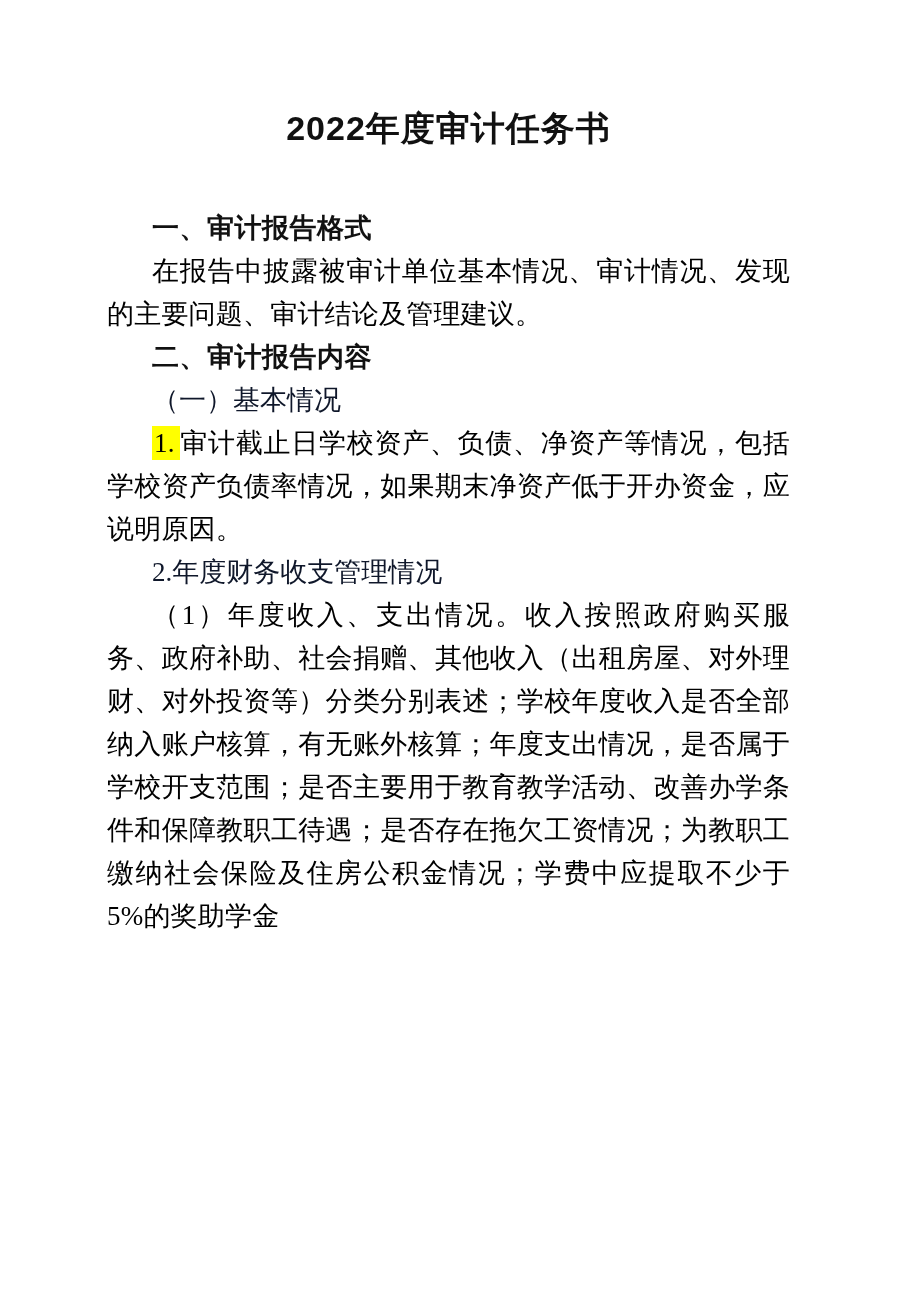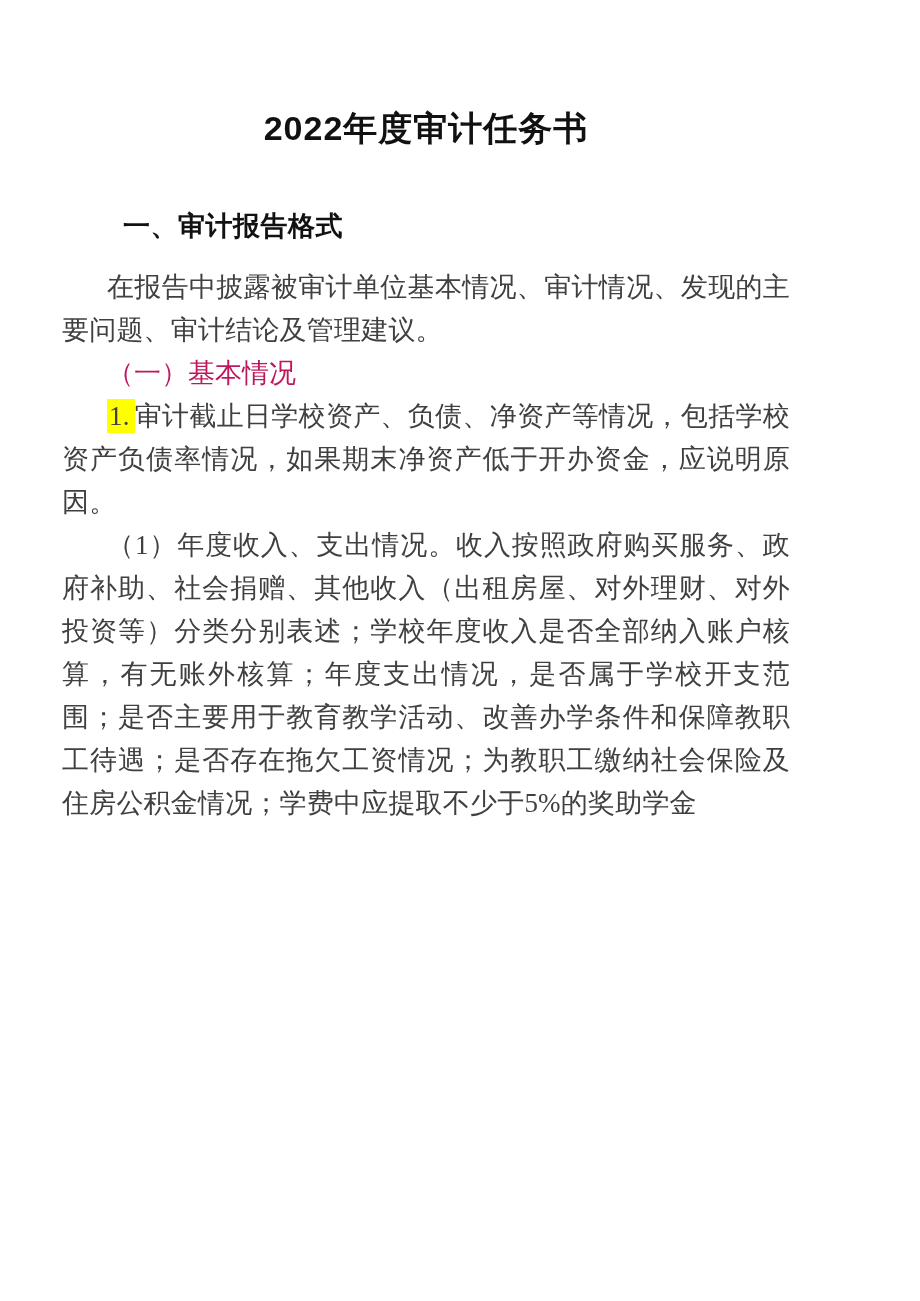--- a/index.html
+++ b/index.html
@@ -7,83 +7,85 @@
     margin: 0;
     padding: 0;
     background: #ffffff;
   }
   .page {
     position: relative;
     width: 920px;
     height: 1301px;
     margin: 0 auto;
     background: #ffffff;
-    padding: 105px 130px 0 62px;
+    padding: 105px 130px 0 107px;
     color: #1a1a1a;
     font-family: "Liberation Serif", "DejaVu Serif", serif;
     overflow: hidden;
   }
   .doc-title {
     margin: 0 0 56px 0;
     text-align: center;
     font-family: "Liberation Sans", "DejaVu Sans", sans-serif;
     font-weight: 600;
     font-size: 34px;
     line-height: 46px;
     letter-spacing: 1px;
     color: #111111;
   }
   .sec-heading {
-    margin: 16px;
-    font-family: Liberation Mono, monospace;
+    margin: 0;
+    font-family: Liberation Serif, serif;
     font-weight: 700;
     font-size: 27px;
     line-height: 43px;
     text-indent: 45px;
     letter-spacing: 0.5px;
     color: #111111;
   }
   .para {
     margin: 0;
     font-size: 27px;
     line-height: 43px;
     text-indent: 45px;
     text-align: justify;
     text-justify: inter-character;
     letter-spacing: 0.2px;
     word-break: break-all;
-    color: #404040;
+    color: #000000;
   }
   .sub-heading {
     margin: 0;
     font-size: 27px;
     line-height: 43px;
     text-indent: 45px;
     text-align: left;
-    color: #be185d;
+    color: #0f172a;
   }
   .hl-marker {
     background: #ffff00;
     padding: 2px 5px 2px 2px;
   }
 </style>
 </head>
 <body>
 
 <main class="page">
 
   <h1 class="doc-title">2022年度审计任务书</h1>
 
   <h2 class="sec-heading">一、审计报告格式</h2>
 
   <p class="para">在报告中披露被审计单位基本情况、审计情况、发现的主要问题、审计结论及管理建议。</p>
 
+  <h2 class="sec-heading">二、审计报告内容</h2>
 
   <p class="sub-heading">（一）基本情况</p>
 
 
 
   <p class="para"><span class="hl-marker">1.</span><span>审计截止日学校资产、负债、净资产等情况，包括学校资产负债率情况，如果期末净资产低于开办资金，应说明原因。</span></p>
 
+  <p class="sub-heading">2.年度财务收支管理情况</p>
 
   <p class="para">（1）年度收入、支出情况。收入按照政府购买服务、政府补助、社会捐赠、其他收入（出租房屋、对外理财、对外投资等）分类分别表述；学校年度收入是否全部纳入账户核算，有无账外核算；年度支出情况，是否属于学校开支范围；是否主要用于教育教学活动、改善办学条件和保障教职工待遇；是否存在拖欠工资情况；为教职工缴纳社会保险及住房公积金情况；学费中应提取不少于5%的奖助学金</p>
 
 </main>
 
 </body></html>

